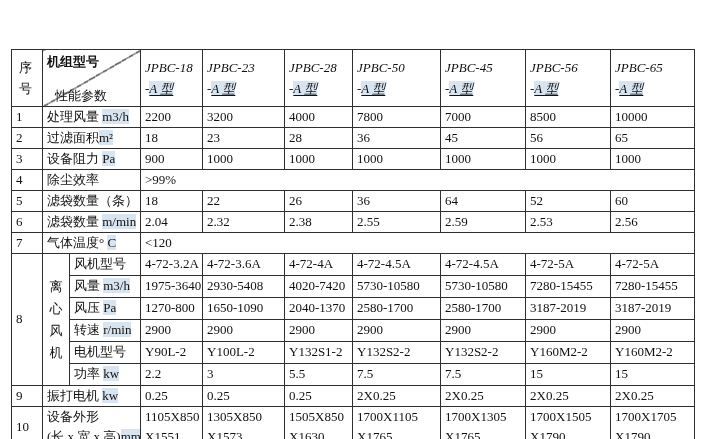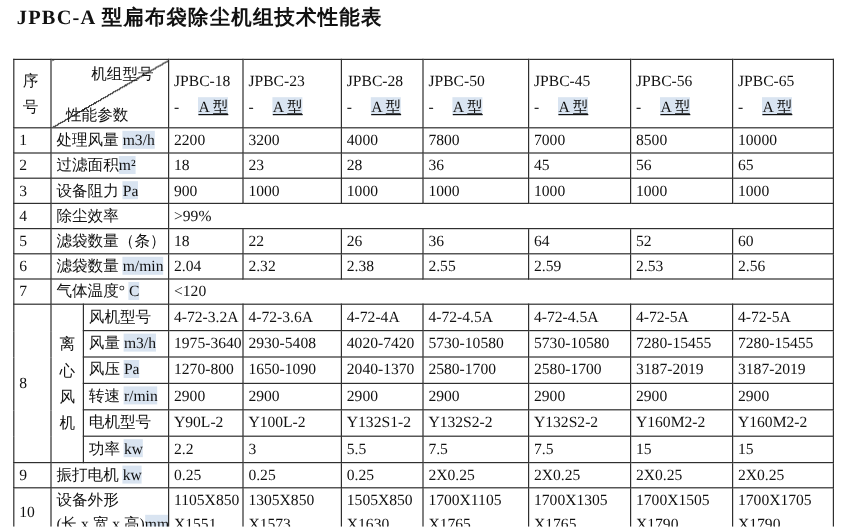--- a/index.html
+++ b/index.html
@@ -14,36 +14,35 @@
   tr.hdr{height:46px;}
   tr.norm{height:21px;}
   tr.sub{height:22px;}
   tr.tall{height:40px;}
   td.seq{padding-left:7px;}
   td.lbl{padding-left:6px;}
   td.val{padding-left:5px;}
   td.corner-seq div{line-height:21px;padding-left:3px;}
   td.diag{padding:0;background-image:linear-gradient(to bottom right,
           transparent 49.4%,#3a3a3a 49.4%,#3a3a3a 50.6%,transparent 50.6%);}
-  td.diag .dt{text-align:right;padding:1px 8px 0 0;line-height:21px;}
+  td.diag .dt{padding:1px 8px 0 0;line-height:21px;font-weight:bold;}
   td.diag .db{text-align:left;padding:1px 0 0 8px;line-height:21px;margin-top:12px;}
-  td.model div{line-height:21px;}
+  td.model div{line-height:21px;font-style:italic;}
   td.vlbl{text-align:center;padding:0;}
   td.vlbl div{line-height:22px;}
   .hl{background:#d9e4f1;}
   .hl:empty{display:none;}
-  .ul{text-decoration:underline;text-underline-offset:2px;margin-left:16px;}
+  .ul{text-decoration:underline;text-underline-offset:2px;}
   td.merged{padding-left:215px;}
   td.two div{line-height:20px;}
 </style>
 </head>
 <body>
 
 <div class="page">
-  <div class="title">JPBC-A 型扁布袋除尘机组技术性能表</div>
 
   <table class="perf">
     <colgroup>
       <col style="width:31px">
         <col style="width:27px">
         <col style="width:71px">
       <col style="width:62px">
         <col style="width:82px">
         <col style="width:68px">
       <col style="width:88px">

